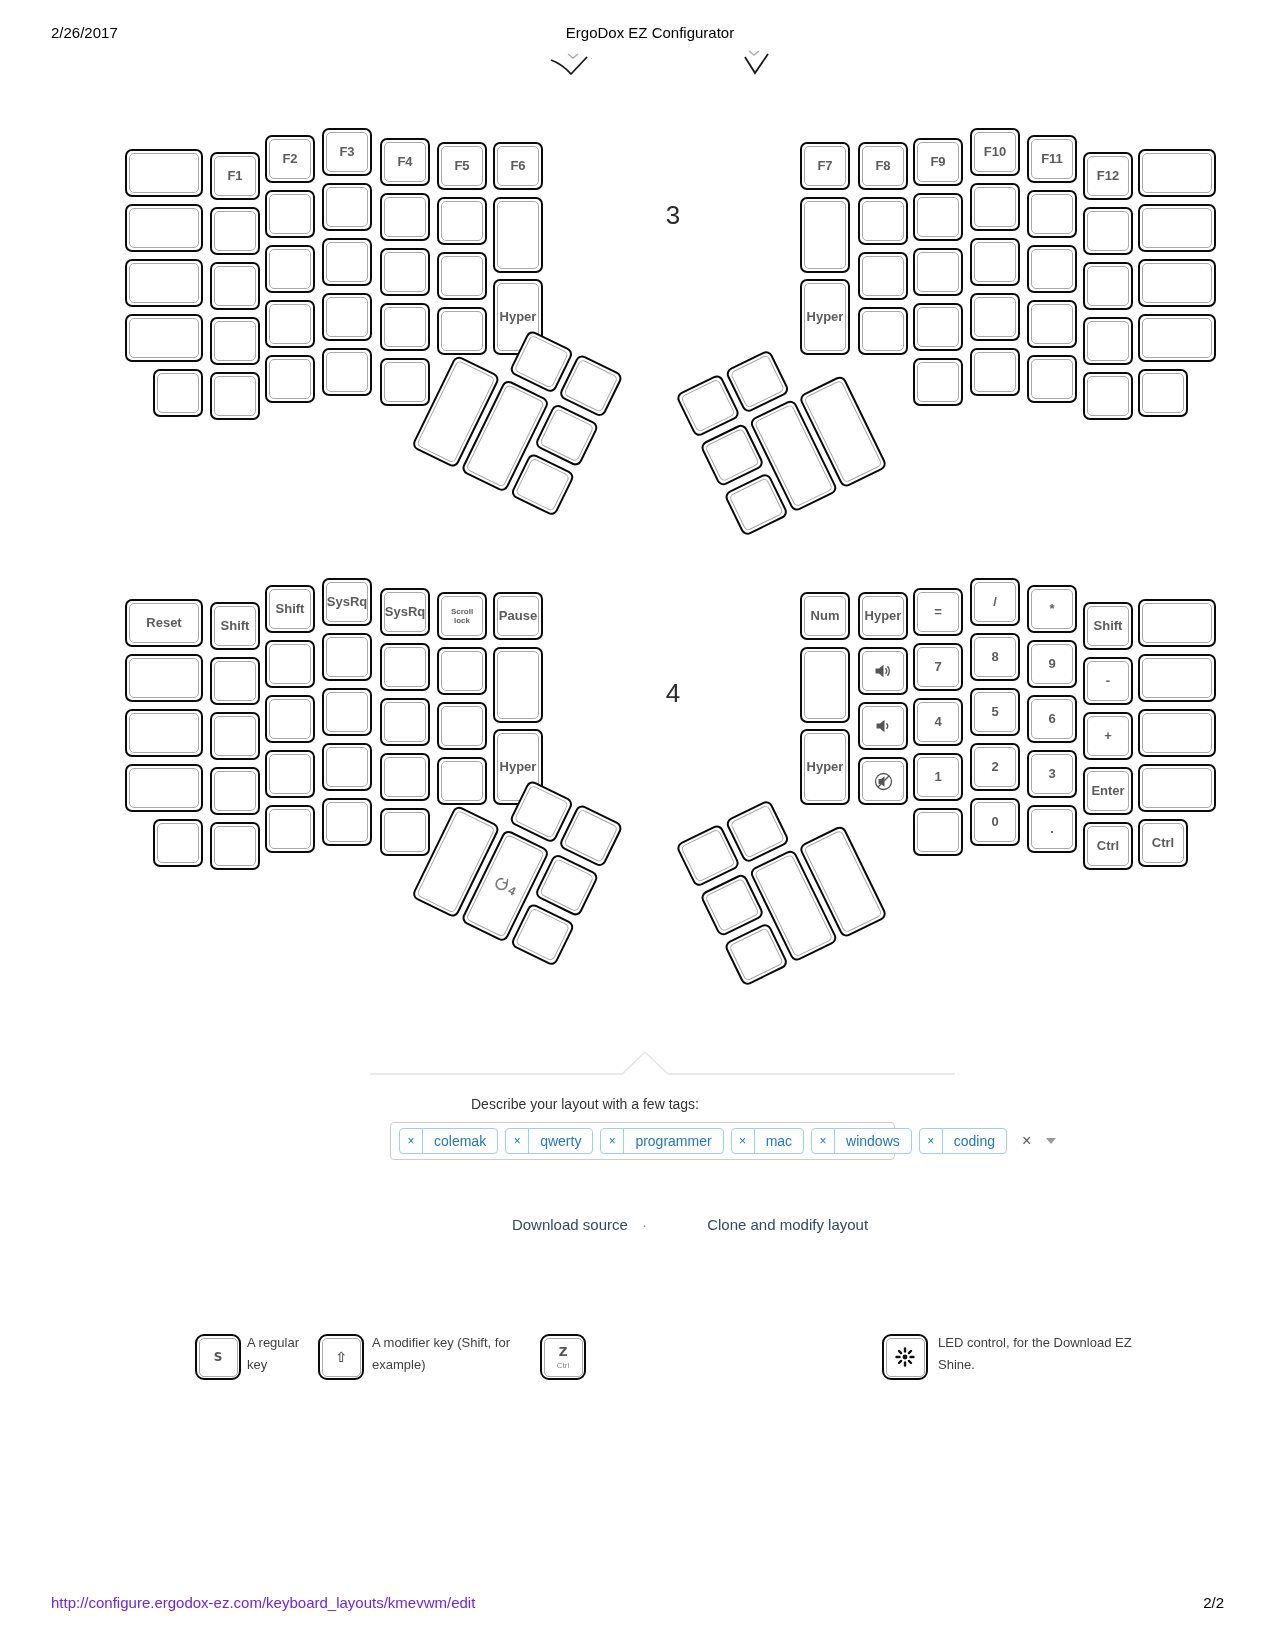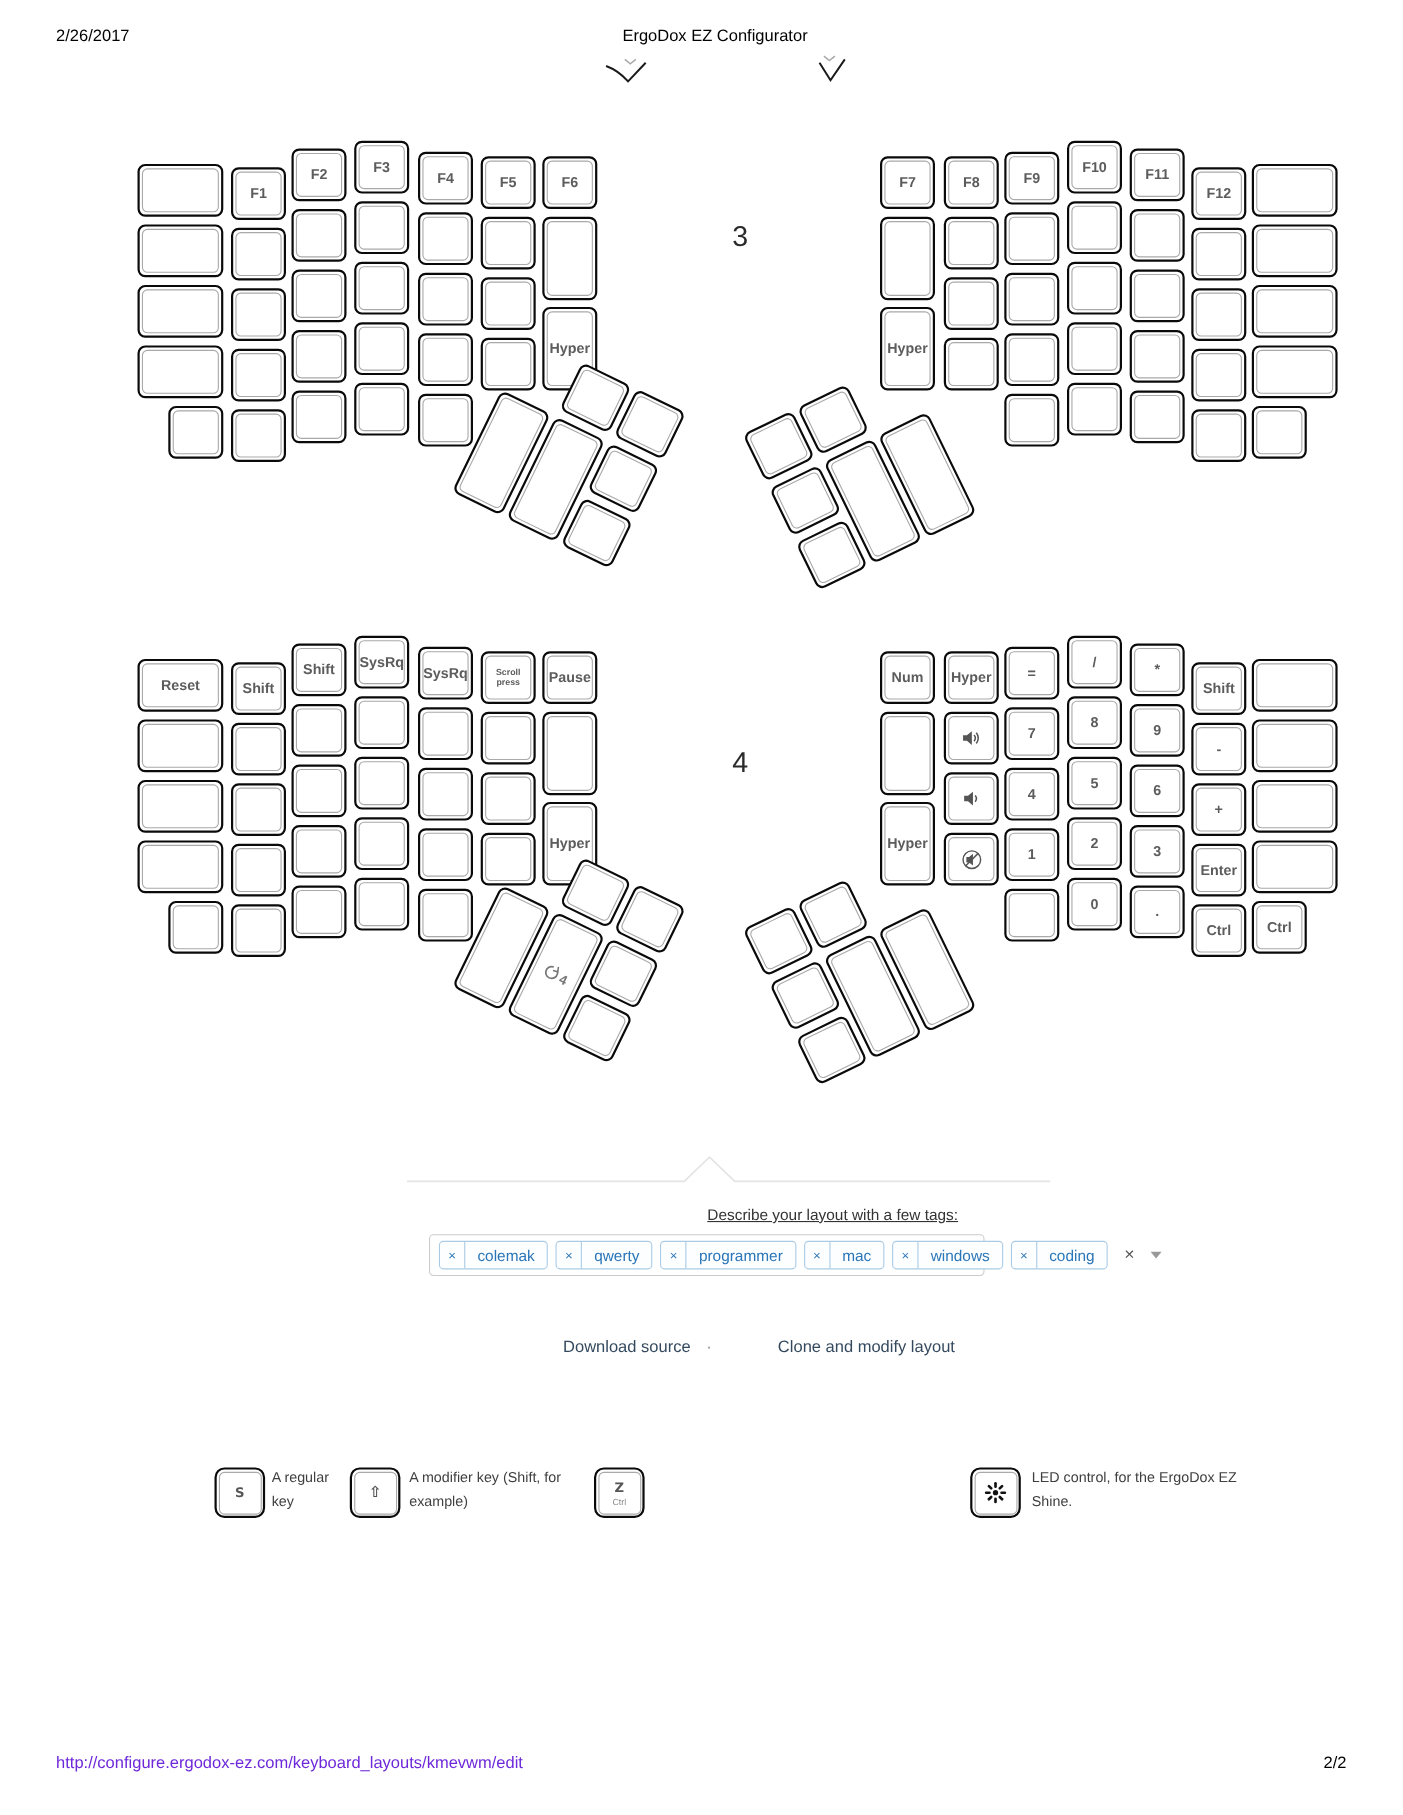--- a/index.html
+++ b/index.html
@@ -31,22 +31,22 @@
   
   .layer-title{position:absolute;left:513px;width:320px;text-align:center;color:#2b2b2b;}
   .layer-title .num{font-size:26px;}
   .layer-title .nm{font-size:28px;margin-top:4px;}
   #t3{top:200px;} #t4{top:678px;}
 
   
   .divider{position:absolute;left:370px;top:1048px;}
 
   
-  .tags-prompt{position:absolute;left:471px;top:1096px;width:400px;text-align:right;
-               font-size:14px;color:#333;text-decoration:underline;}
+  .tags-prompt{position:absolute;left:471px;top:1096px;width:400px;text-align:left;
+               font-size:14px;color:#333;}
   .tag-box{position:absolute;left:390px;top:1122px;width:505px;height:38px;box-sizing:border-box;
            background:#fff;border:1px solid #ccc;border-radius:4px;display:flex;align-items:center;
            padding:0 8px;gap:7px;}
   .tag{display:inline-flex;align-items:stretch;border:1px solid var(--tag-border,#aacbe5);
        border-radius:4px;background:#fcfeff;height:26px;box-sizing:border-box;}
   .tag .x{display:flex;align-items:center;justify-content:center;width:22px;
           border-right:1px solid var(--tag-border,#aacbe5);color:var(--tag-blue,#2a76b8);
           font-size:12px;cursor:pointer;}
   .tag .tl{display:flex;align-items:center;padding:0 11px;color:var(--tag-blue,#2a76b8);font-size:14px;}
   .tag-clear{color:#555;font-size:16px;margin-left:8px;cursor:pointer;}
@@ -608,21 +608,21 @@
         </div>
       </div>
       <div class="key" style="left: 265px; top: 243px; width: 50px; height: 48px;">
         <div class="cap">
           <span class="lbl"></span>
         </div>
       </div>
       <div class="key" style="left: 322px; top: 27px; width: 50px; height: 48px;">
         <div class="cap">
           <span class="lbl small">Scroll
-press</span>
+lock</span>
         </div>
       </div>
       <div class="key" style="left: 322px; top: 82px; width: 50px; height: 48px;">
         <div class="cap">
           <span class="lbl"></span>
         </div>
       </div>
       <div class="key" style="left: 322px; top: 137px; width: 50px; height: 48px;">
         <div class="cap">
           <span class="lbl"></span>
@@ -966,18 +966,18 @@
           <line x1="2.5" y1="11" x2="5.5" y2="11"></line>
             <line x1="16.5" y1="11" x2="19.5" y2="11"></line>
           <line x1="5" y1="5" x2="7.1" y2="7.1"></line>
             <line x1="14.9" y1="14.9" x2="17" y2="17"></line>
           <line x1="5" y1="17" x2="7.1" y2="14.9"></line>
             <line x1="14.9" y1="7.1" x2="17" y2="5"></line>
         </g>
       </svg>
     </div>
   </div>
-  <div class="lg-txt" style="left:938px;top:1332px;width:210px;">LED control, for the ErgoDox EZ
+  <div class="lg-txt" style="left:938px;top:1332px;width:210px;">LED control, for the Download EZ
 Shine.</div>
 
   <div class="ftr-url">http://configure.ergodox-ez.com/keyboard_layouts/kmevwm/edit</div>
   <div class="ftr-page">2/2</div>
 </div>
 
 </body></html>

